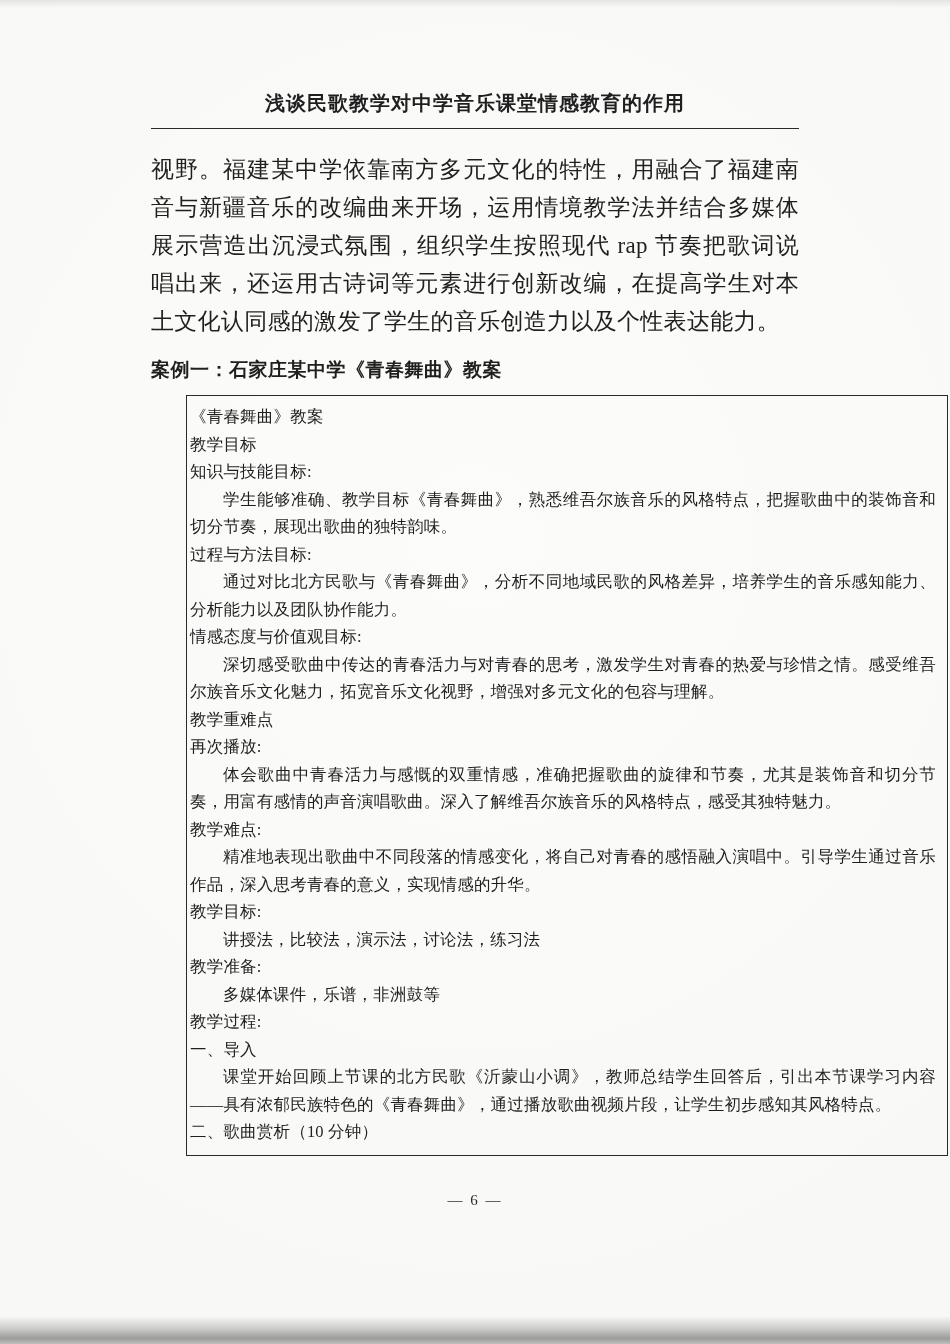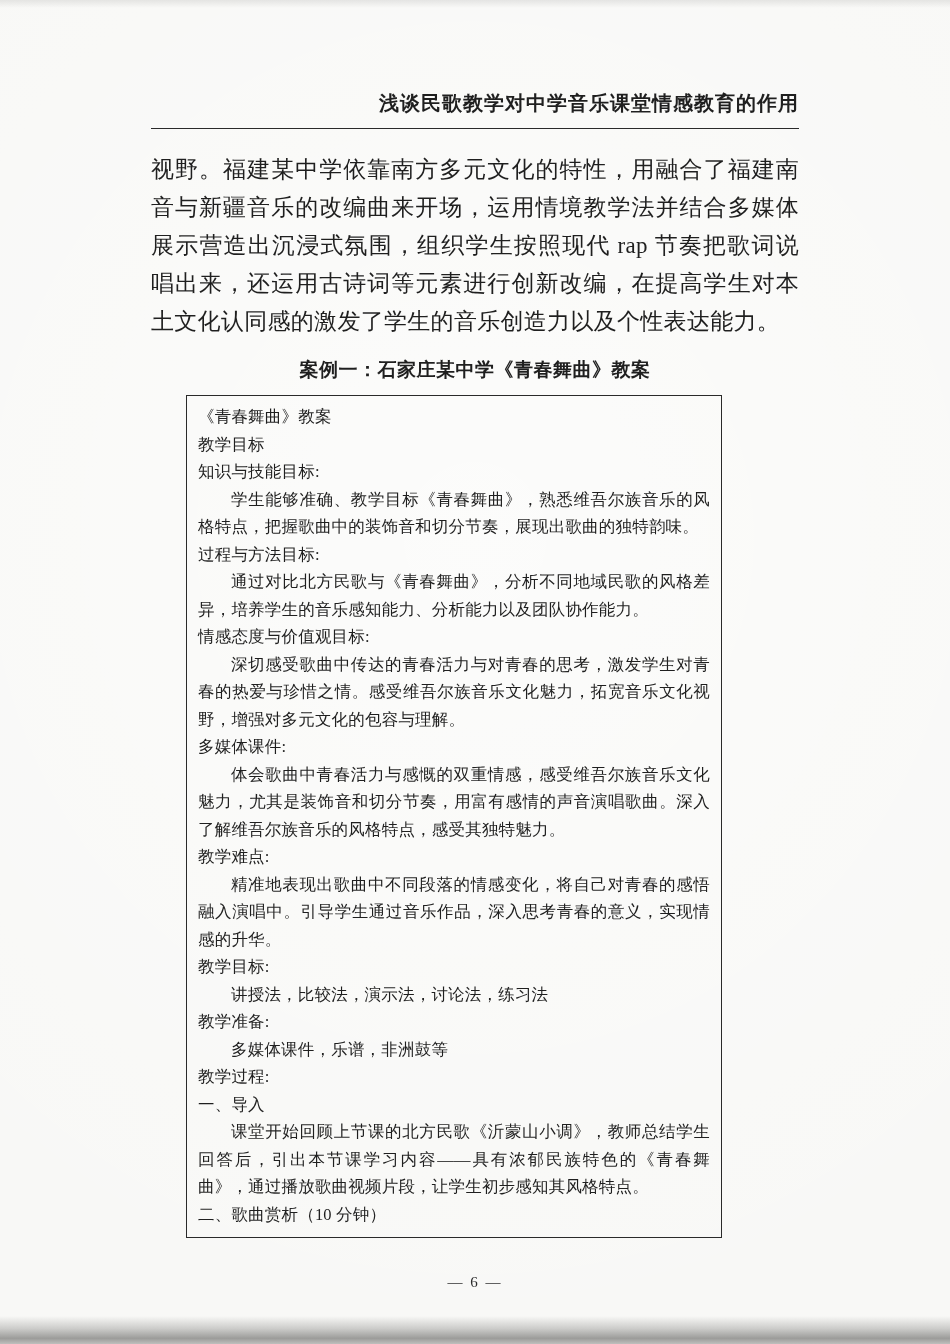--- a/index.html
+++ b/index.html
@@ -26,48 +26,48 @@
   }
   .content-col{
     width:648px;
     margin:0 auto 0 151px;
   }
   .paper-title{
     margin:0;
     padding-top:90px;
     font-size:20px;
     font-weight:bold;
-    text-align:right;
+    text-align:center;
     letter-spacing:1px;
   }
   .header-rule{
     height:0;
     border-bottom:1.6px solid var(--rule);
     margin-top:11px;
   }
   .intro{
     margin:22px 0 0 0;
     font-size:23px;
     line-height:38px;
     text-align:justify;
     text-justify:inter-ideograph;
     letter-spacing:.3px;
   }
   .case-heading{
     margin:16px 0 0 0;
     font-size:19px;
     font-weight:bold;
-    text-align:center;
+    text-align:left;
     letter-spacing:.5px;
   }
   .lesson-box{
     margin:12px 0 0 186px;
-    width:536px;
+    width:762px;
     border:1.6px solid var(--rule);
-    padding:7px 11px 9px 11px;
+    padding:7px 11px 9px 3px;
     background:transparent;
   }
   .lp-block{
     margin:0;
     font-size:16.5px;
     line-height:27.5px;
     text-align:justify;
     text-justify:inter-ideograph;
     letter-spacing:.2px;
   }
@@ -115,22 +115,23 @@
   <div class="lesson-box">
     <div>
         <p class="lp-block">《青春舞曲》教案</p>
         <p class="lp-block">教学目标</p>
         <p class="lp-block">知识与技能目标:</p>
         <p class="lp-block indent">学生能够准确、教学目标《青春舞曲》，熟悉维吾尔族音乐的风格特点，把握歌曲中的装饰音和切分节奏，展现出歌曲的独特韵味。</p>
         <p class="lp-block">过程与方法目标:</p>
         <p class="lp-block indent">通过对比北方民歌与《青春舞曲》，分析不同地域民歌的风格差异，培养学生的音乐感知能力、分析能力以及团队协作能力。</p>
         <p class="lp-block">情感态度与价值观目标:</p>
         <p class="lp-block indent">深切感受歌曲中传达的青春活力与对青春的思考，激发学生对青春的热爱与珍惜之情。感受维吾尔族音乐文化魅力，拓宽音乐文化视野，增强对多元文化的包容与理解。</p>
-        <p class="lp-block">多媒体课件:</p>
-        <p class="lp-block indent">体会歌曲中青春活力与感慨的双重情感，感受维吾尔族音乐文化魅力，尤其是装饰音和切分节奏，用富有感情的声音演唱歌曲。深入了解维吾尔族音乐的风格特点，感受其独特魅力。</p>
+        <p class="lp-block">教学重难点</p>
+        <p class="lp-block">再次播放:</p>
+        <p class="lp-block indent">体会歌曲中青春活力与感慨的双重情感，准确把握歌曲的旋律和节奏，尤其是装饰音和切分节奏，用富有感情的声音演唱歌曲。深入了解维吾尔族音乐的风格特点，感受其独特魅力。</p>
         <p class="lp-block">教学难点:</p>
         <p class="lp-block indent">精准地表现出歌曲中不同段落的情感变化，将自己对青春的感悟融入演唱中。引导学生通过音乐作品，深入思考青春的意义，实现情感的升华。</p>
         <p class="lp-block">教学目标:</p>
         <p class="lp-block indent">讲授法，比较法，演示法，讨论法，练习法</p>
         <p class="lp-block">教学准备:</p>
         <p class="lp-block indent">多媒体课件，乐谱，非洲鼓等</p>
         <p class="lp-block">教学过程:</p>
         <p class="lp-block">一、导入</p>
         <p class="lp-block indent">课堂开始回顾上节课的北方民歌《沂蒙山小调》，教师总结学生回答后，引出本节课学习内容——具有浓郁民族特色的《青春舞曲》，通过播放歌曲视频片段，让学生初步感知其风格特点。</p>
         <p class="lp-block">二、歌曲赏析（10 分钟）</p>

